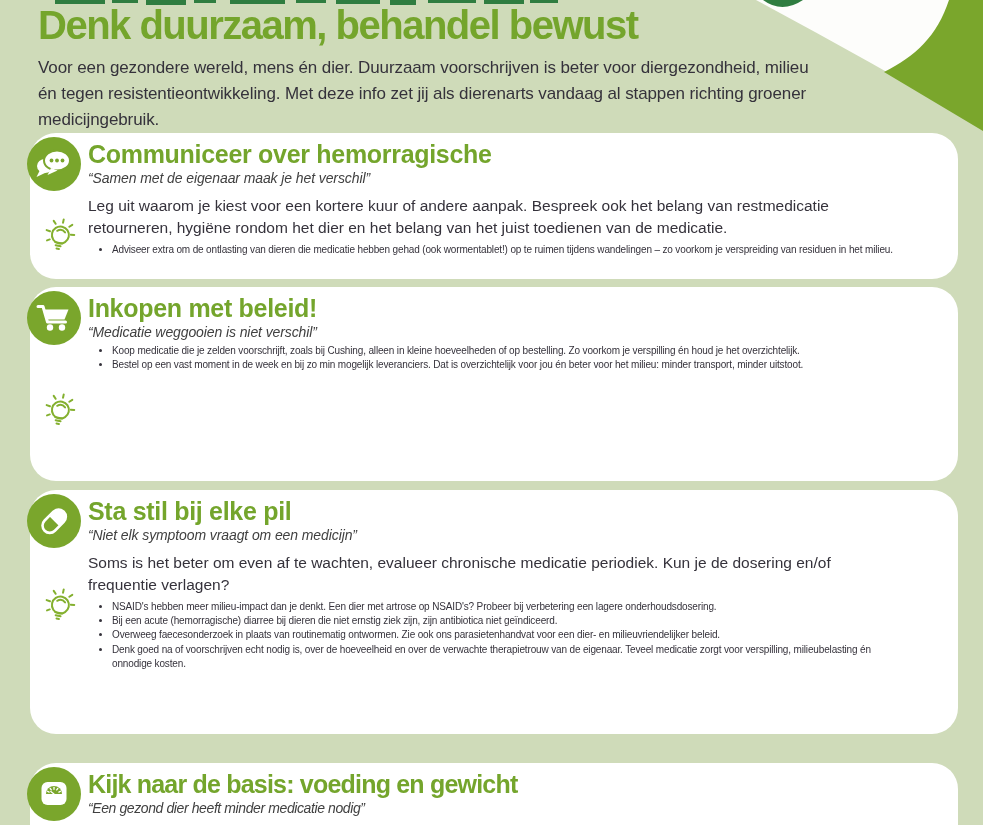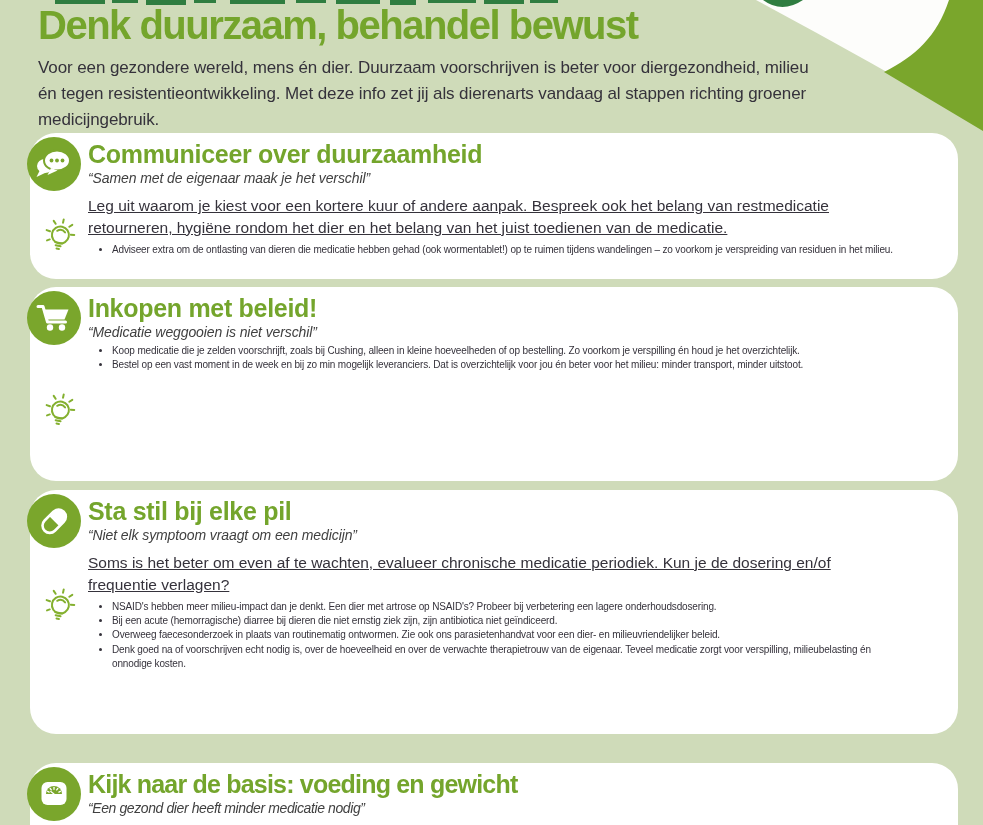--- a/index.html
+++ b/index.html
@@ -33,21 +33,21 @@
     margin:0;font-size:25px;font-weight:bold;color:#74a52c;
     line-height:1.12;letter-spacing:-0.3px;
   }
   #card4 .card-heading{letter-spacing:-0.8px;}
   .card-subtitle{
     margin:2px 0 0 0;font-size:14px;font-style:italic;color:#404040;
     letter-spacing:-0.1px;
   }
   #card4 .card-subtitle{letter-spacing:-0.4px;}
   .card-body{
-    margin:9px 0 0 0;font-size:15.5px;line-height:1.42;max-width:806px;text-decoration:underline;
+    margin:9px 0 0 0;font-size:15.5px;line-height:1.42;max-width:806px;
   }
   ul.bullets{
     margin:4px 0 0 0;padding:0 0 0 24px;list-style:disc;
   }
   ul.bullets li{
     font-size:10px;line-height:1.42;max-width:800px;
     letter-spacing:-0.15px;
   }
   .bulb{position:absolute;width:44px;height:48px;}
   #card1 .bulb{left:9px;top:78px;}
@@ -95,21 +95,21 @@
     <circle cx="27" cy="27" r="27" fill="#7aa62c"></circle>
     <ellipse cx="18" cy="29" rx="8" ry="7" fill="#fff"></ellipse>
     <path d="M 13,33 L 9.5,40 L 19,35.5 Z" fill="#fff"></path>
     <ellipse cx="30" cy="23.5" rx="13" ry="10" fill="#fff" stroke="#7aa62c" stroke-width="2"></ellipse>
     <path d="M 24,31 L 20.5,38 L 30.5,33.5 Z" fill="#fff"></path>
     <circle cx="24.5" cy="23.5" r="1.9" fill="#7aa62c"></circle>
     <circle cx="30" cy="23.5" r="1.9" fill="#7aa62c"></circle>
     <circle cx="35.5" cy="23.5" r="1.9" fill="#7aa62c"></circle>
   </svg>
   <div class="card-content">
-    <h2 class="card-heading">Communiceer over duurzaamheid</h2>
+    <h2 class="card-heading">Communiceer over hemorragische</h2>
     <p class="card-subtitle">“Samen met de eigenaar maak je het verschil”</p>
     <p class="card-body">Leg uit waarom je kiest voor een kortere kuur of andere aanpak. Bespreek ook het belang van restmedicatie retourneren, hygiëne rondom het dier en het belang van het juist toedienen van de medicatie.</p>
     <ul class="bullets">
         <li>Adviseer extra om de ontlasting van dieren die medicatie hebben gehad (ook wormentablet!) op te ruimen tijdens wandelingen – zo voorkom je verspreiding van residuen in het milieu.</li>
       </ul>
   </div>
   <svg class="bulb" viewBox="0 0 44 48">
     <g stroke="#84b02f" stroke-width="2" fill="none" stroke-linecap="round" transform="rotate(12 21 26)">
       <circle cx="21" cy="24" r="8.5"></circle>
       <path d="M 17,20.5 q 4,-3.5 8,0"></path>

